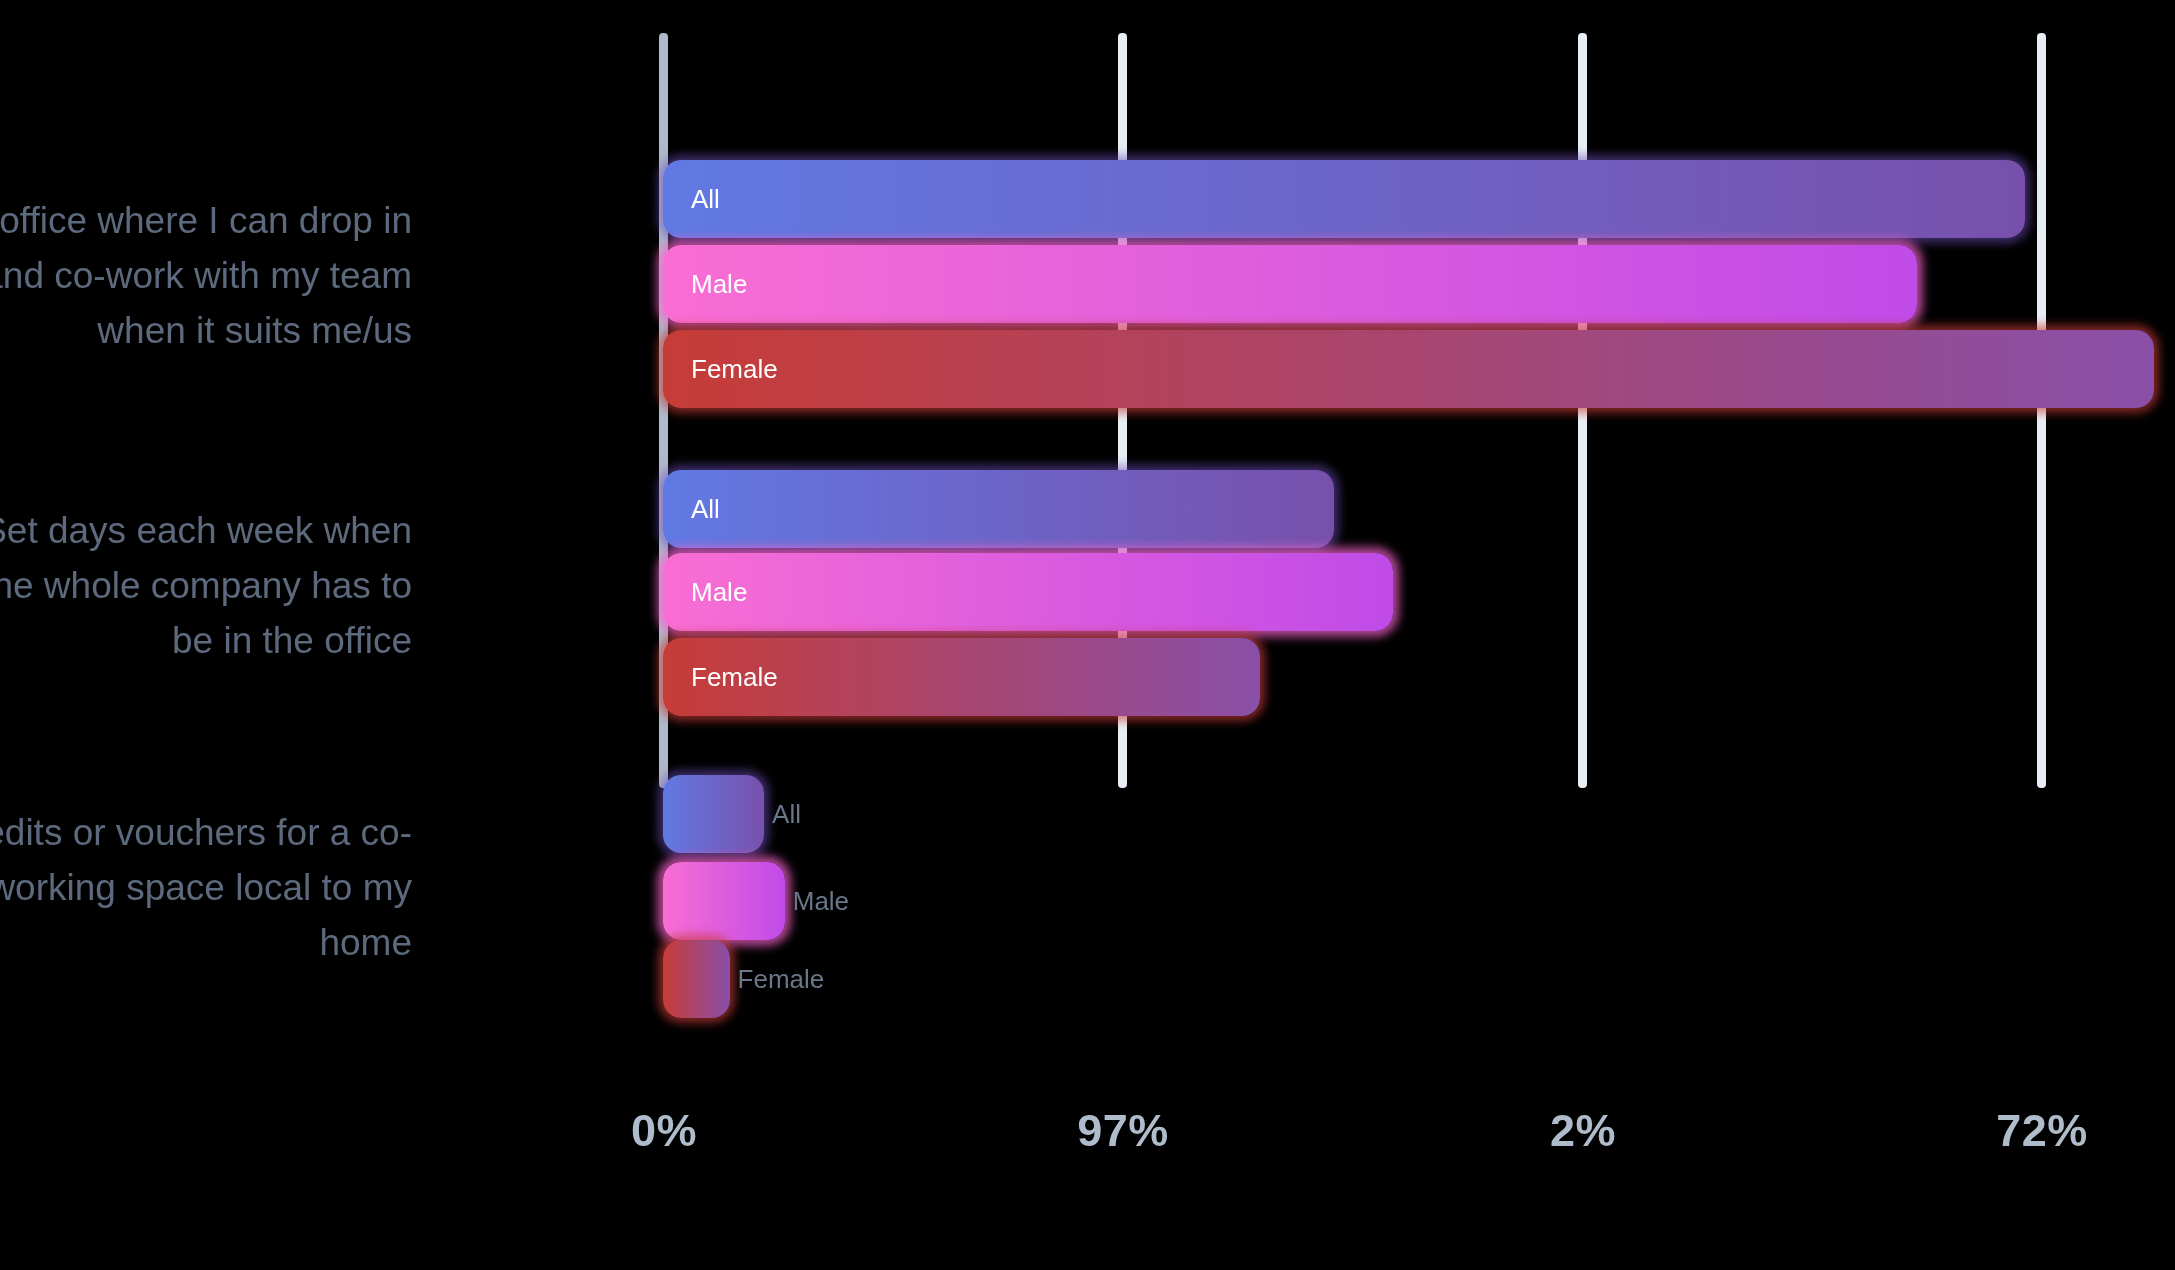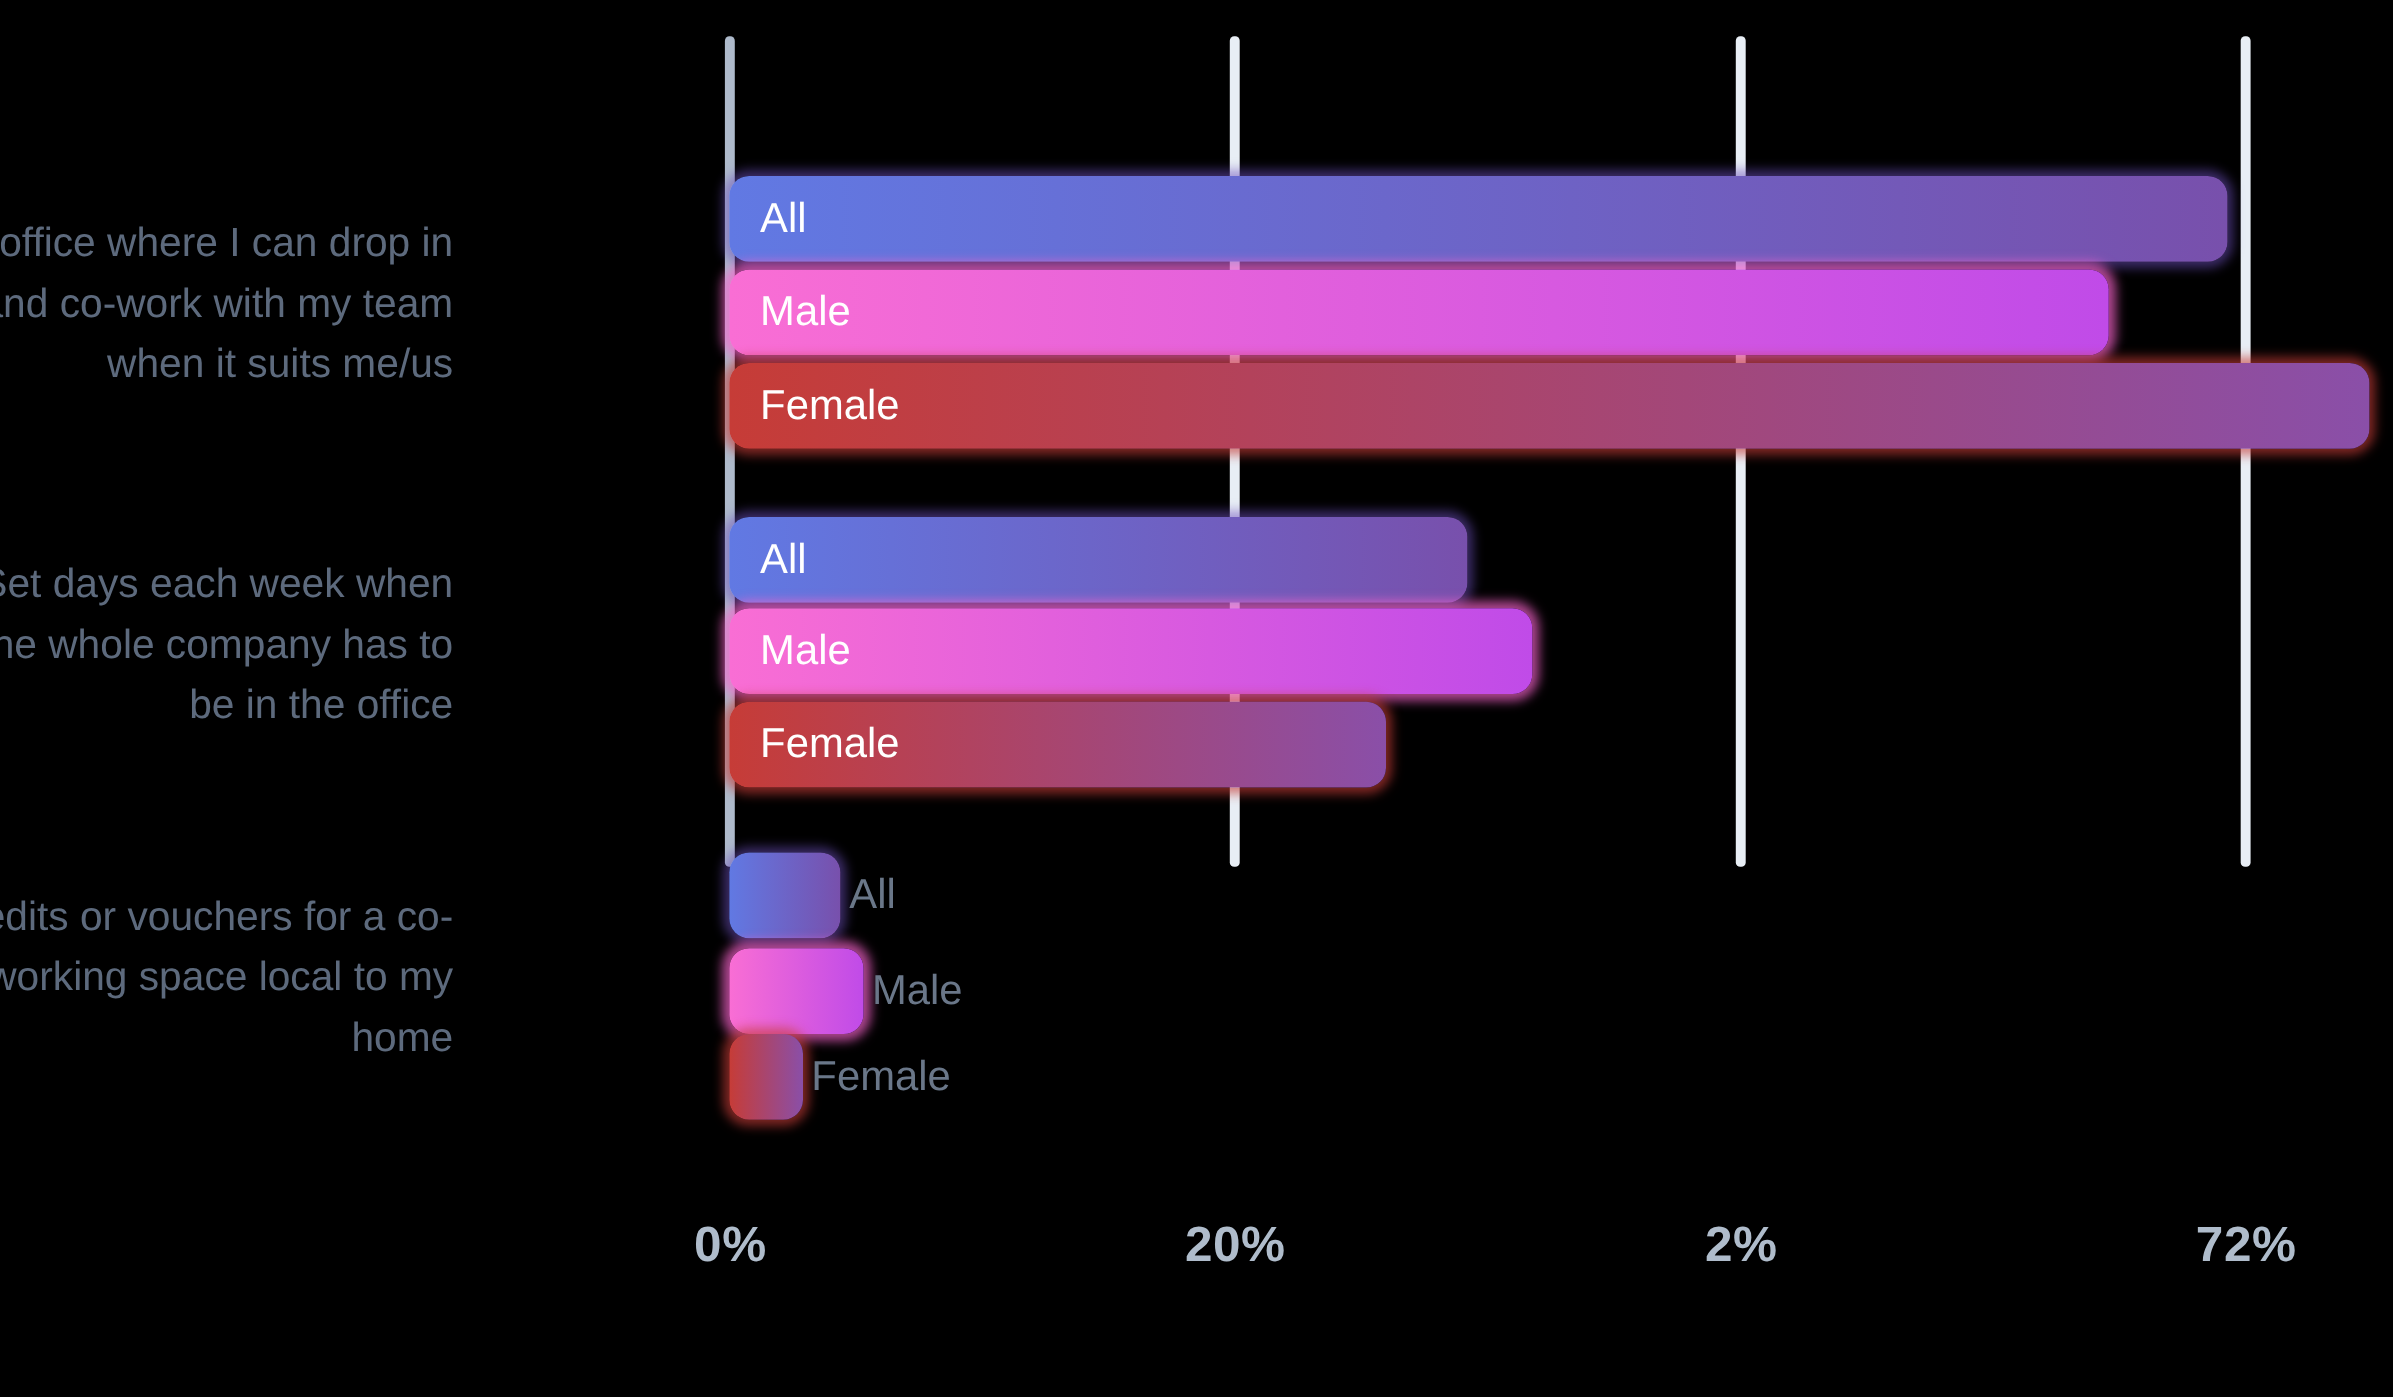--- a/index.html
+++ b/index.html
@@ -67,21 +67,21 @@
   }
   .bar .bar-inner {
     position: absolute;
     inset: 0;
     border-radius: 18px;
   }
   .bar-text {
     position: absolute;
     top: 50%;
     transform: translateY(-50%);
-    font-size: 38px;
+    font-size: 26px;
     white-space: nowrap;
     pointer-events: none;
   }
   .bar-text.inside {
     left: 28px;
     color: #FFFFFF;
   }
   .bar-text.outside {
     left: 100%;
     margin-left: 8px;
@@ -106,21 +106,21 @@
 <body>
 
 <div id="chart-root">
 
   <div class="gridline zero" style="left:659px;"></div>
   <div class="gridline" style="left:1118px;"></div>
   <div class="gridline" style="left:1578px;"></div>
   <div class="gridline" style="left:2037px;"></div>
 
   <div class="tick-label" style="left:664px;">0%</div>
-  <div class="tick-label" style="left:1123px;">20%</div>
+  <div class="tick-label" style="left:1123px;">97%</div>
   <div class="tick-label" style="left:1583px;">2%</div>
   <div class="tick-label" style="left:2042px;">72%</div>
 
   <div class="cat-label" style="top:193px;">An office where I can drop in
 and co-work with my team
 when it suits me/us</div>
   <div class="cat-label" style="top:503px;">Set days each week when
 the whole company has to
 be in the office</div>
   <div class="cat-label" style="top:805px;">Credits or vouchers for a co-

